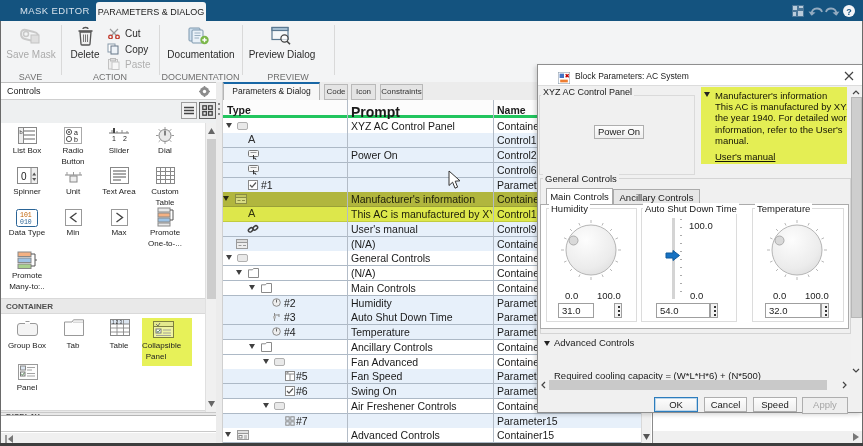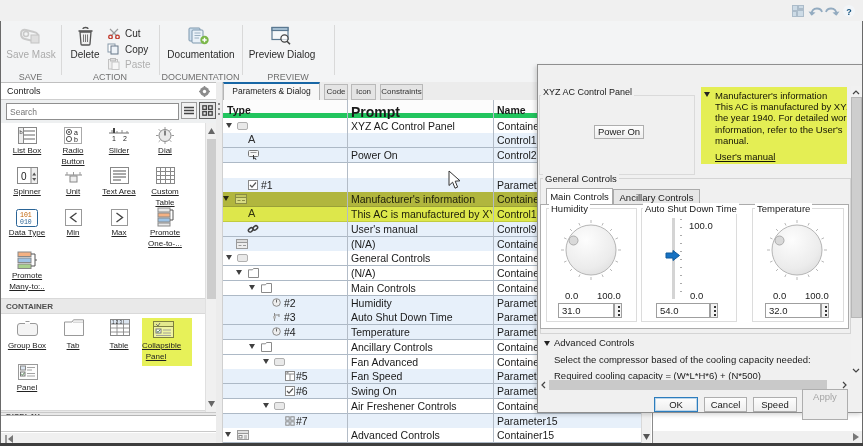--- a/index.html
+++ b/index.html
@@ -12,38 +12,42 @@
      border-radius:3px 3px 0 0;text-align:center;line-height:20px;font-size:9px;color:#1c1c1c;}
   
   #ribbon{position:absolute;left:0;top:21px;width:863px;height:61px;background:#f3f4f5;border-bottom:1px solid #d5d5d5;}
   .rsep{position:absolute;top:4px;height:50px;width:1px;background:#d9d9d9;}
   .rlabel{position:absolute;top:51px;font-size:9px;color:#6f6f6f;text-align:center;}
   .btnlabel{position:absolute;font-size:10px;color:#2b2b2b;text-align:center;}
   
   #leftpanel{position:absolute;left:0;top:82px;width:216px;height:364px;background:#fff;border-right:1px solid #9a9a9a;border-top:1px solid #c0c0c0;}
   #lp-head{position:absolute;left:0;top:0;width:244px;height:16px;background:#fff;border-bottom:1px solid #cfcfcf;}
   #lp-search{position:absolute;left:0;top:17px;width:216px;height:23px;background:#eef0f1;}
-  .icolabel{position:absolute;font-size:8px;color:#222;text-align:center;line-height:10.5px;text-decoration:underline;}
+  .icolabel{position:absolute;font-size:8px;color:#222;text-align:center;line-height:10.5px;}
   .secbar{position:absolute;left:0;width:205px;height:16px;background:#e9e9e9;border-top:1px solid #d9d9d9;border-bottom:1px solid #d9d9d9;color:#4f4f4f;font-size:8px;font-weight:bold;line-height:16px;padding-left:6px;box-sizing:border-box;}
   
   #midpanel{position:absolute;left:216px;top:82px;width:437px;height:364px;background:#fff;}
   .dtab{position:absolute;top:2px;height:16px;background:#e4e4e4;border:1px solid #b9b9b9;font-size:8px;text-align:center;color:#333;box-sizing:border-box;}
   .row{position:absolute;left:0;width:435px;height:14px;border-bottom:1px solid #adb9c6;box-sizing:border-box;height:15px;}
   .rowtxt{position:absolute;top:1px;font-size:10.5px;color:#1a1a1a;white-space:nowrap;}
   .arr{position:absolute;top:4px;width:0;height:0;border-left:3.5px solid transparent;border-right:3.5px solid transparent;border-top:5px solid #404040;}
   .cellA{position:absolute;top:0px;font-size:11px;color:#2f2f2f;}
   
   #dialog{position:absolute;left:537px;top:64px;width:326px;height:349px;background:#f0f0f0;border:1px solid #8f8f8f;box-sizing:border-box;box-shadow:-2px 2px 4px rgba(0,0,0,.15);}
   .gbox{position:absolute;border:1px solid #d8d8d8;}
   .glabel{position:absolute;font-size:10px;color:#1a1a1a;background:#f0f0f0;padding:0 2px;z-index:2;white-space:nowrap;}
   .btn{position:absolute;height:14px;background:linear-gradient(#fdfdfd,#eee);border:1px solid #aeaeae;font-size:9.5px;text-align:center;color:#1a1a1a;box-sizing:border-box;white-space:nowrap;}
   .spin{position:absolute;height:15px;background:#fff;border:1px solid #9f9f9f;font-size:9.5px;box-sizing:border-box;}
 </style></head>
 <body>
 <div id="app">
+  <div id="topbar">
+    <span class="mask" style="font-size:9.5px">MASK EDITOR</span>
+    <div id="toptab">PARAMETERS &amp; DIALOG</div>
+  </div>
   <div id="ribbon">
     <div class="rsep" style="left:61px"></div>
     <div class="rsep" style="left:159px"></div>
     <div class="rsep" style="left:242px"></div>
     <div class="rsep" style="left:334px"></div>
     <div class="rlabel" style="left:0;width:61px">SAVE</div>
     <div class="rlabel" style="left:61px;width:98px">ACTION</div>
     <div class="rlabel" style="left:159px;width:83px">DOCUMENTATION</div>
     <div class="rlabel" style="left:242px;width:92px">PREVIEW</div>
 
@@ -113,21 +117,20 @@
       <span style="position:absolute;left:7px;top:3px;font-size:9px;color:#1a1a1a">Controls</span>
       <svg style="position:absolute;left:199px;top:3px" width="11" height="11" viewBox="0 0 11 11">
         <circle cx="5.5" cy="5.5" r="4.6" fill="#8c8c8c"></circle>
           <circle cx="5.5" cy="5.5" r="1.7" fill="#fff"></circle>
         <g stroke="#8c8c8c" stroke-width="1.6">
             <path d="M5.5 0 V2 M5.5 9 V11 M0 5.5 H2 M9 5.5 H11"></path>
           </g>
       </svg>
     </div>
     <div id="lp-search">
-      <input style="position: absolute; left: 6px; top: 3px; width: 165px; height: 15px; border: 1px solid rgb(143, 143, 143); font-family: &quot;Liberation Sans&quot;, sans-serif; font-size: 8.5px; padding: 0px 3px; color: rgb(26, 26, 26);" placeholder="Search">
       <div style="position:absolute;left:181px;top:2px;width:16px;height:17px;background:#f2f2f2;border:1px solid #9d9d9d;box-sizing:border-box">
         <svg width="10" height="9" style="margin:3px 2px" viewBox="0 0 10 9">
             <path d="M0 1.5h10M0 4.5h10M0 7.5h10" stroke="#444" stroke-width="1.4"></path>
           </svg>
       </div>
       <div style="position:absolute;left:199px;top:2px;width:17px;height:17px;background:#e3e3e3;border:1px solid #5f5f5f;box-sizing:border-box">
         <svg width="11" height="11" style="margin:2px" viewBox="0 0 11 11">
             <g fill="none" stroke="#444" stroke-width="1.3">
               <rect x="0.8" y="0.8" width="3.6" height="3.6"></rect>
               <rect x="6.6" y="0.8" width="3.6" height="3.6"></rect>
@@ -299,21 +302,21 @@
       <div class="abs" style="left:2px;top:26px;width:2px;height:2px;background:#888"></div>
       <div class="abs" style="left:2px;top:31px;width:2px;height:2px;background:#888"></div>
     </div>
 
     <div class="abs" style="left:7px;top:0;width:430px;height:18px;background:#ececec"></div>
     <div class="abs" style="left:7px;top:0;width:97px;height:18px;background:#f7f7f7;border:1px solid #b5b5b5;border-bottom:none;border-top:2px solid #1766a5;box-sizing:border-box;font-size:8.5px;text-align:center;line-height:15px;color:#1a1a1a">Parameters &amp; Dialog</div>
     <div class="dtab" style="left:108px;width:24px;line-height:13px">Code</div>
     <div class="dtab" style="left:135px;width:25px;line-height:13px">Icon</div>
     <div class="dtab" style="left:164px;width:43px;line-height:13px">Constraints</div>
 
-    <div class="abs" style="left:7px;top:18px;width:428px;height:18px;background:#fcfcfc;border-bottom:5px solid #22c55e;box-sizing:border-box">
+    <div class="abs" style="left:7px;top:18px;width:428px;height:18px;background:#fcfcfc;border-bottom:3px solid #22c55e;box-sizing:border-box">
       <b style="position:absolute;left:4px;top:4px;font-size:10.5px">Type</b>
       <b style="position:absolute;left:128px;top:4px;font-size:14px">Prompt</b>
       <b style="position:absolute;left:274px;top:4px;font-size:10.5px">Name</b>
     </div>
 
     <div class="row" style="top:37px;background:#fff">
         <span class="arr" style="left:10px"></span>
         <svg class="abs" style="left:21px;top:3px" width="11" height="8" viewBox="0 0 11 8">
           <rect x="0.5" y="0.5" width="10" height="7" rx="1.5" fill="#e9e9e9" stroke="#b0b0b0"></rect>
         </svg>
@@ -325,20 +328,28 @@
         <span class="rowtxt" style="left:281px">Control12</span>
       </div>
     <div class="row" style="top:66px;background:#e7f0fa">
         <svg class="abs" style="left:32px;top:2px" width="11" height="11" viewBox="0 0 11 11">
           <rect x="0.5" y="0.5" width="10" height="6" rx="1" fill="#f6f6f6" stroke="#777"></rect>
           <path d="M2.5 2.5 h6" stroke="#999"></path>
           <path d="M5.5 5 l0 4 l1.5-1.2 l1 2" fill="none" stroke="#333"></path>
         </svg>
         <span class="rowtxt" style="left:135px">Power On</span>
         <span class="rowtxt" style="left:281px">Control2</span>
+      </div>
+    <div class="row" style="top:81px;background:#e7f0fa">
+        <svg class="abs" style="left:32px;top:2px" width="11" height="11" viewBox="0 0 11 11">
+          <rect x="0.5" y="0.5" width="10" height="6" rx="1" fill="#f6f6f6" stroke="#777"></rect>
+          <path d="M2.5 2.5 h6" stroke="#999"></path>
+          <path d="M5.5 5 l0 4 l1.5-1.2 l1 2" fill="none" stroke="#333"></path>
+        </svg>
+        <span class="rowtxt" style="left:281px">Control6</span>
       </div>
     <div class="row" style="top:96px;background:#e7f0fa">
         <svg class="abs" style="left:32px;top:2px" width="10" height="10" viewBox="0 0 10 10">
           <rect x="0.5" y="0.5" width="9" height="9" fill="#fff" stroke="#8a8a8a"></rect>
           <path d="M2 5 l2 2.2 L8 2.5" fill="none" stroke="#555" stroke-width="1.2"></path>
         </svg>
         <span class="rowtxt" style="left:45px">#1</span>
         <span class="rowtxt" style="left:281px">Parameter13</span>
       </div>
     <div class="row" style="top:110px;background:#b1b63e;border-bottom-color:#9aa037">
@@ -511,20 +522,32 @@
           <path d="M0 0 L6 4 L0 8Z" fill="#777"></path>
         </svg>
     </div>
   </div>
 
   <svg class="abs" style="left:448px;top:170px;z-index:30" width="13" height="20" viewBox="0 0 13 20">
     <path d="M1 1 L1 15.5 L4.6 12.2 L7 18.2 L9.6 17.1 L7.2 11.2 L12 10.8 Z" fill="#fff" stroke="#333" stroke-width="1"></path>
   </svg>
   <div id="dialog">
 
+    <div class="abs" style="left:0;top:0;width:324px;height:21px;background:#fff;border-bottom:1px solid #dcdcdc;box-sizing:border-box">
+      <svg class="abs" style="left:20px;top:7px" width="12" height="12" viewBox="0 0 11 11">
+        <rect x="0" y="0" width="11" height="11" fill="#fff" stroke="#8899aa" stroke-width="1"></rect>
+        <rect x="1.5" y="1.5" width="4" height="4" fill="#4472c4"></rect>
+        <path d="M7 2 l2.8 2.8 M7 4.8 L9.8 2" stroke="#c00000" stroke-width="1.2"></path>
+        <rect x="2" y="7" width="7" height="2.5" fill="#ed7d31"></rect>
+      </svg>
+      <span class="abs" style="left:37px;top:6px;font-size:8.5px;color:#1a1a1a">Block Parameters: AC System</span>
+      <svg class="abs" style="left:306px;top:6px" width="10" height="10" viewBox="0 0 10 10">
+          <path d="M1 1 L9 9 M9 1 L1 9" stroke="#444" stroke-width="1.2"></path>
+        </svg>
+    </div>
 
     <div class="gbox" style="left:1px;top:30px;width:154px;height:78px;border-color:#dadada"></div>
     <span class="glabel" style="left:3px;top:22px;font-size:9px">XYZ AC Control Panel</span>
     <div class="btn" style="left:56px;top:60px;width:50px;line-height:12px">Power On</div>
 
     <div class="abs" style="left:163px;top:22px;width:146px;height:77px;background:#e4ee54"></div>
     <span class="arr" style="left:166px;top:27px;border-top-color:#222"></span>
     <span class="abs" style="left:177px;top:25px;font-size:9.5px;color:#141406">Manufacturer's information</span>
     <div class="abs" style="left:177px;top:36px;width:132px;font-size:9.5px;line-height:11.3px;color:#141406;white-space:nowrap;overflow:hidden">This AC is manufactured by XYZ. In<br>the year 1940. For detailed working<br>information, refer to the User's<br>manual.</div>
     <div class="abs" style="left:177px;top:86px;font-size:9.5px;color:#141406;text-decoration:underline">User's manual</div>
@@ -558,21 +581,21 @@
           </radialGradient>
         </defs>
       <g stroke="#b9b9b9" stroke-width="1">
         <path d="M30 3 V0 M30 57 V60 M3 30 H0 M57 30 H60 M11 11 L9 9 M49 11 L51 9 M11 49 L9 51 M49 49 L51 51 M19 5.5 L17.8 3 M41 5.5 L42.2 3 M5.5 19 L3 17.8 M54.5 19 L57 17.8 M5.5 41 L3 42.2 M54.5 41 L57 42.2 M19 54.5 L17.8 57 M41 54.5 L42.2 57"></path>
       </g>
       <circle cx="30" cy="30" r="25" fill="url(#dg)" stroke="#b5b5b5"></circle>
       <circle cx="12.5" cy="20.5" r="4.5" fill="#d9d9d9" stroke="#ababab"></circle>
     </svg>
     <span class="abs" style="left:27px;top:225px;font-size:9.5px">0.0</span>
     <span class="abs" style="left:59px;top:225px;font-size:9.5px">100.0</span>
-    <div class="spin" style="left:20px;top:238px;width:56px">
+    <div class="spin" style="left:20px;top:238px;width:36px">
         <span style="position:absolute;left:3px;top:1px">31.0</span>
       </div>
     <div class="abs" style="left:76px;top:238px;width:8px;height:15px;background:#f3f3f3;border:1px solid #9f9f9f;box-sizing:border-box">
         <div style="position:absolute;left:2.5px;top:2px;width:2px;height:2px;background:#333"></div>
         <div style="position:absolute;left:2.5px;top:6px;width:2px;height:2px;background:#333"></div>
         <div style="position:absolute;left:2.5px;top:10px;width:2px;height:2px;background:#333"></div>
       </div>
 
     <div class="gbox" style="left:103px;top:143px;width:94px;height:112px;border-color:#dcdcdc"></div>
     <span class="glabel" style="left:105px;top:138px;background:#fff;font-size:9.5px">Auto Shut Down Time</span>
@@ -607,34 +630,33 @@
         <span style="position:absolute;left:3px;top:1px">32.0</span>
       </div>
     <div class="abs" style="left:283px;top:238px;width:8px;height:15px;background:#f3f3f3;border:1px solid #9f9f9f;box-sizing:border-box">
         <div style="position:absolute;left:2.5px;top:2px;width:2px;height:2px;background:#333"></div>
         <div style="position:absolute;left:2.5px;top:6px;width:2px;height:2px;background:#333"></div>
         <div style="position:absolute;left:2.5px;top:10px;width:2px;height:2px;background:#333"></div>
       </div>
 
     <span class="arr" style="left:6px;top:276px;border-top-color:#222"></span>
     <span class="abs" style="left:16px;top:272px;font-size:9.5px;color:#1a1a1a">Advanced Controls</span>
-    <span class="abs" style="left:16px;top:289px;font-size:9.5px;color:#1a1a1a">Select the compressor based of the cooling capacity needed:</span>
     <span class="abs" style="left:16px;top:305px;font-size:9.5px;color:#1a1a1a">Required cooling capacity = (W*L*H*6) + (N*500)</span>
 
     <div class="abs" style="left:1px;top:315px;width:310px;height:10px;background:#f1f1f1">
       <svg width="5" height="8" style="position:absolute;left:2px;top:1px" viewBox="0 0 5 8">
           <path d="M4 1 L1 4 L4 7" fill="none" stroke="#444" stroke-width="1.2"></path>
         </svg>
       <svg width="5" height="8" style="position:absolute;left:303px;top:1px" viewBox="0 0 5 8">
           <path d="M1 1 L4 4 L1 7" fill="none" stroke="#444" stroke-width="1.2"></path>
         </svg>
       <div class="abs" style="left:10px;top:0;width:278px;height:10px;background:#c9c9c9"></div>
     </div>
 
     <div class="btn" style="left:116px;top:332px;width:44px;height:15px;line-height:13px;border:1px solid #2d7dbd;box-shadow:0 0 0 1px #bcd6ea inset">OK</div>
     <div class="btn" style="left:166px;top:332px;width:43px;height:15px;line-height:13px">Cancel</div>
     <div class="btn" style="left:215px;top:332px;width:44px;height:15px;line-height:13px">Speed</div>
-    <div class="btn" style="left:264px;top:324px;width:46px;height:31px;line-height:13px;color:#a5a5a5;background:#eee">Apply</div>
+    <div class="btn" style="left:264px;top:332px;width:46px;height:17px;line-height:13px;color:#a5a5a5;background:#eee">Apply</div>
   </div>
 
   <div class="abs" style="left:0;top:21px;width:1px;height:425px;background:#6a6a6a;z-index:40"></div>
   <div class="abs" style="left:862px;top:21px;width:1px;height:425px;background:#6a6a6a;z-index:40"></div>
   <div class="abs" style="left:0;top:443px;width:863px;height:3px;background:#3e3e3e;z-index:40"></div>
 </div>
 </body></html>

